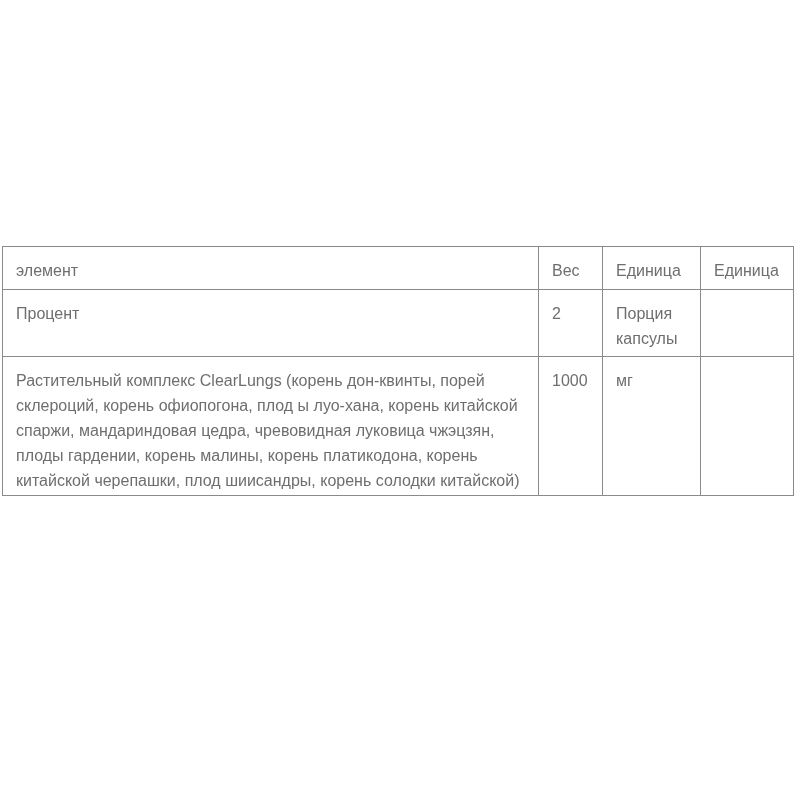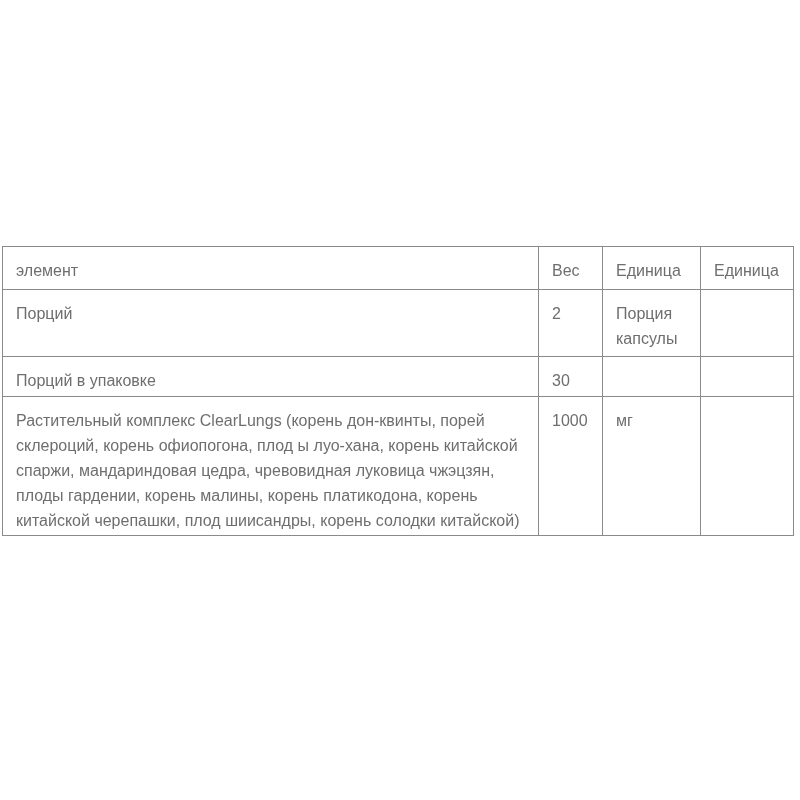--- a/index.html
+++ b/index.html
@@ -71,29 +71,23 @@
       <thead>
         <tr>
           <th>элемент</th>
           <th>Вес</th>
           <th>Единица</th>
           <th>Единица</th>
         </tr>
       </thead>
       <tbody>
         <tr class="row-serving">
-          <td>Порций</td>
+          <td>Процент</td>
           <td>2</td>
           <td>Порция капсулы</td>
-          <td></td>
-        </tr>
-        <tr class="row-servings-count">
-          <td>Порций в упаковке</td>
-          <td>30</td>
-          <td></td>
           <td></td>
         </tr>
         <tr class="row-complex">
           <td>Растительный комплекс ClearLungs (корень дон-квинты, порей склероций, корень офиопогона, плод ы луо-хана, корень китайской спаржи, мандариндовая цедра, чревовидная луковица чжэцзян, плоды гардении, корень малины, корень платикодона, корень китайской черепашки, плод шиисандры, корень солодки китайской)</td>
           <td>1000</td>
           <td>мг</td>
           <td></td>
         </tr>
       </tbody>
     </table>

